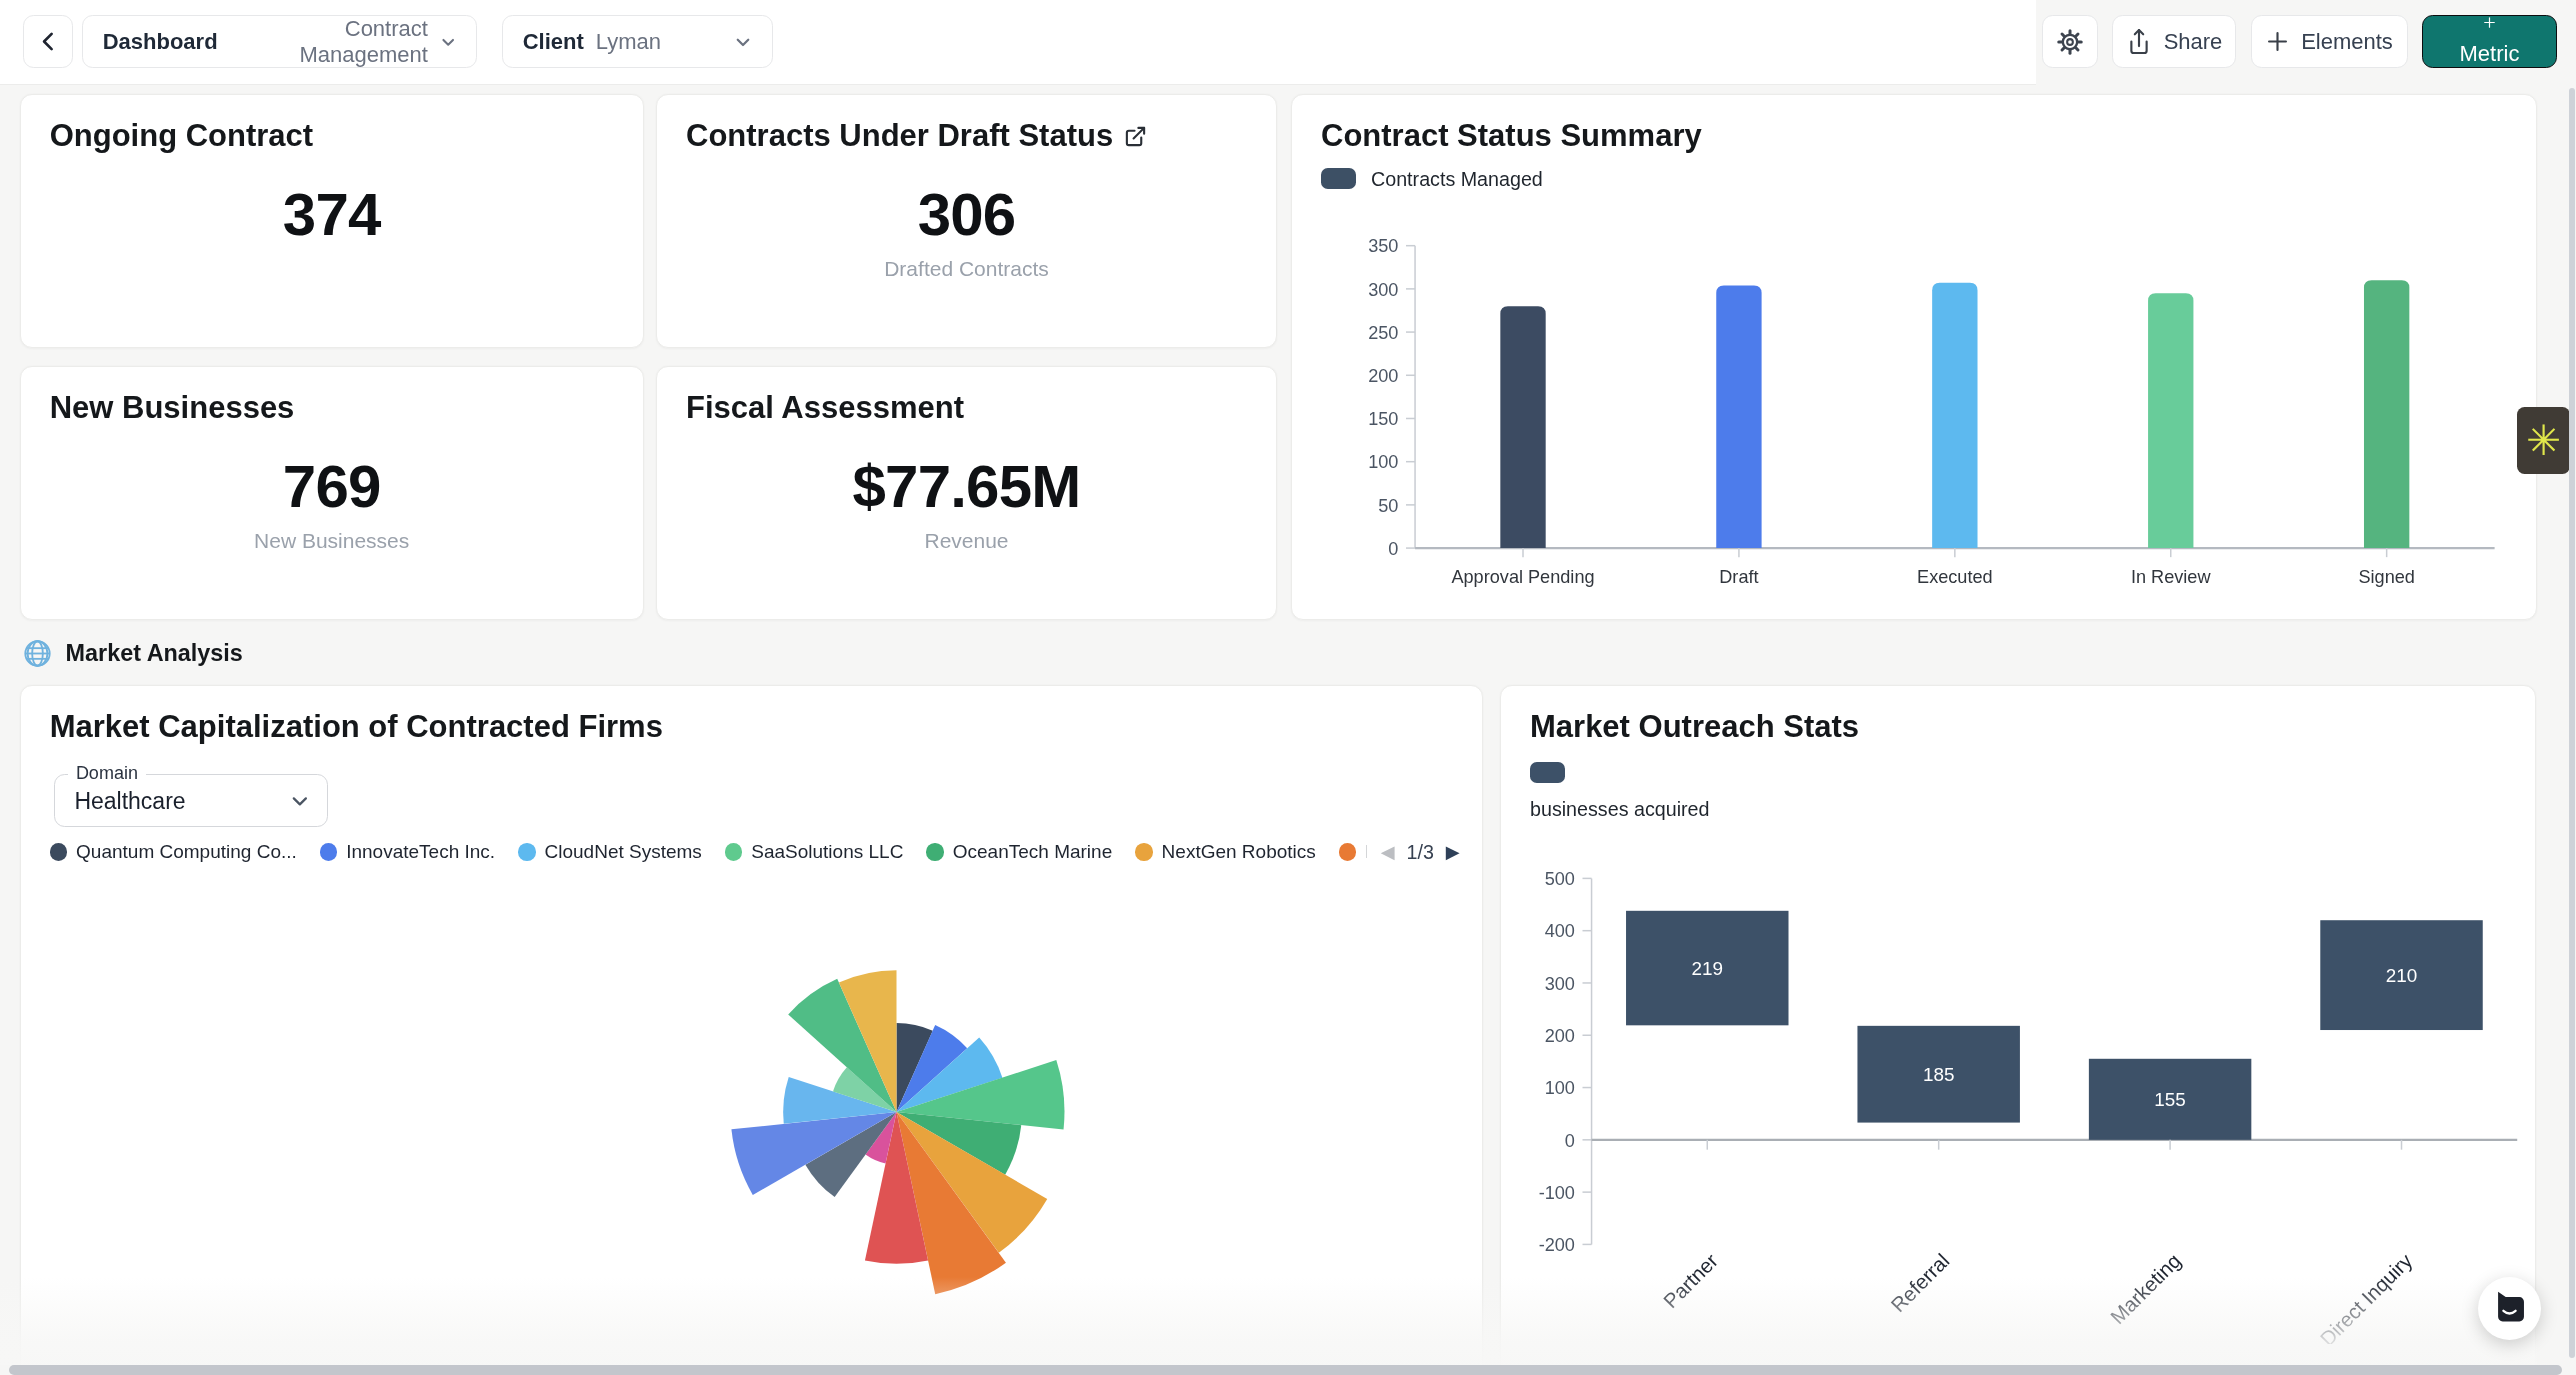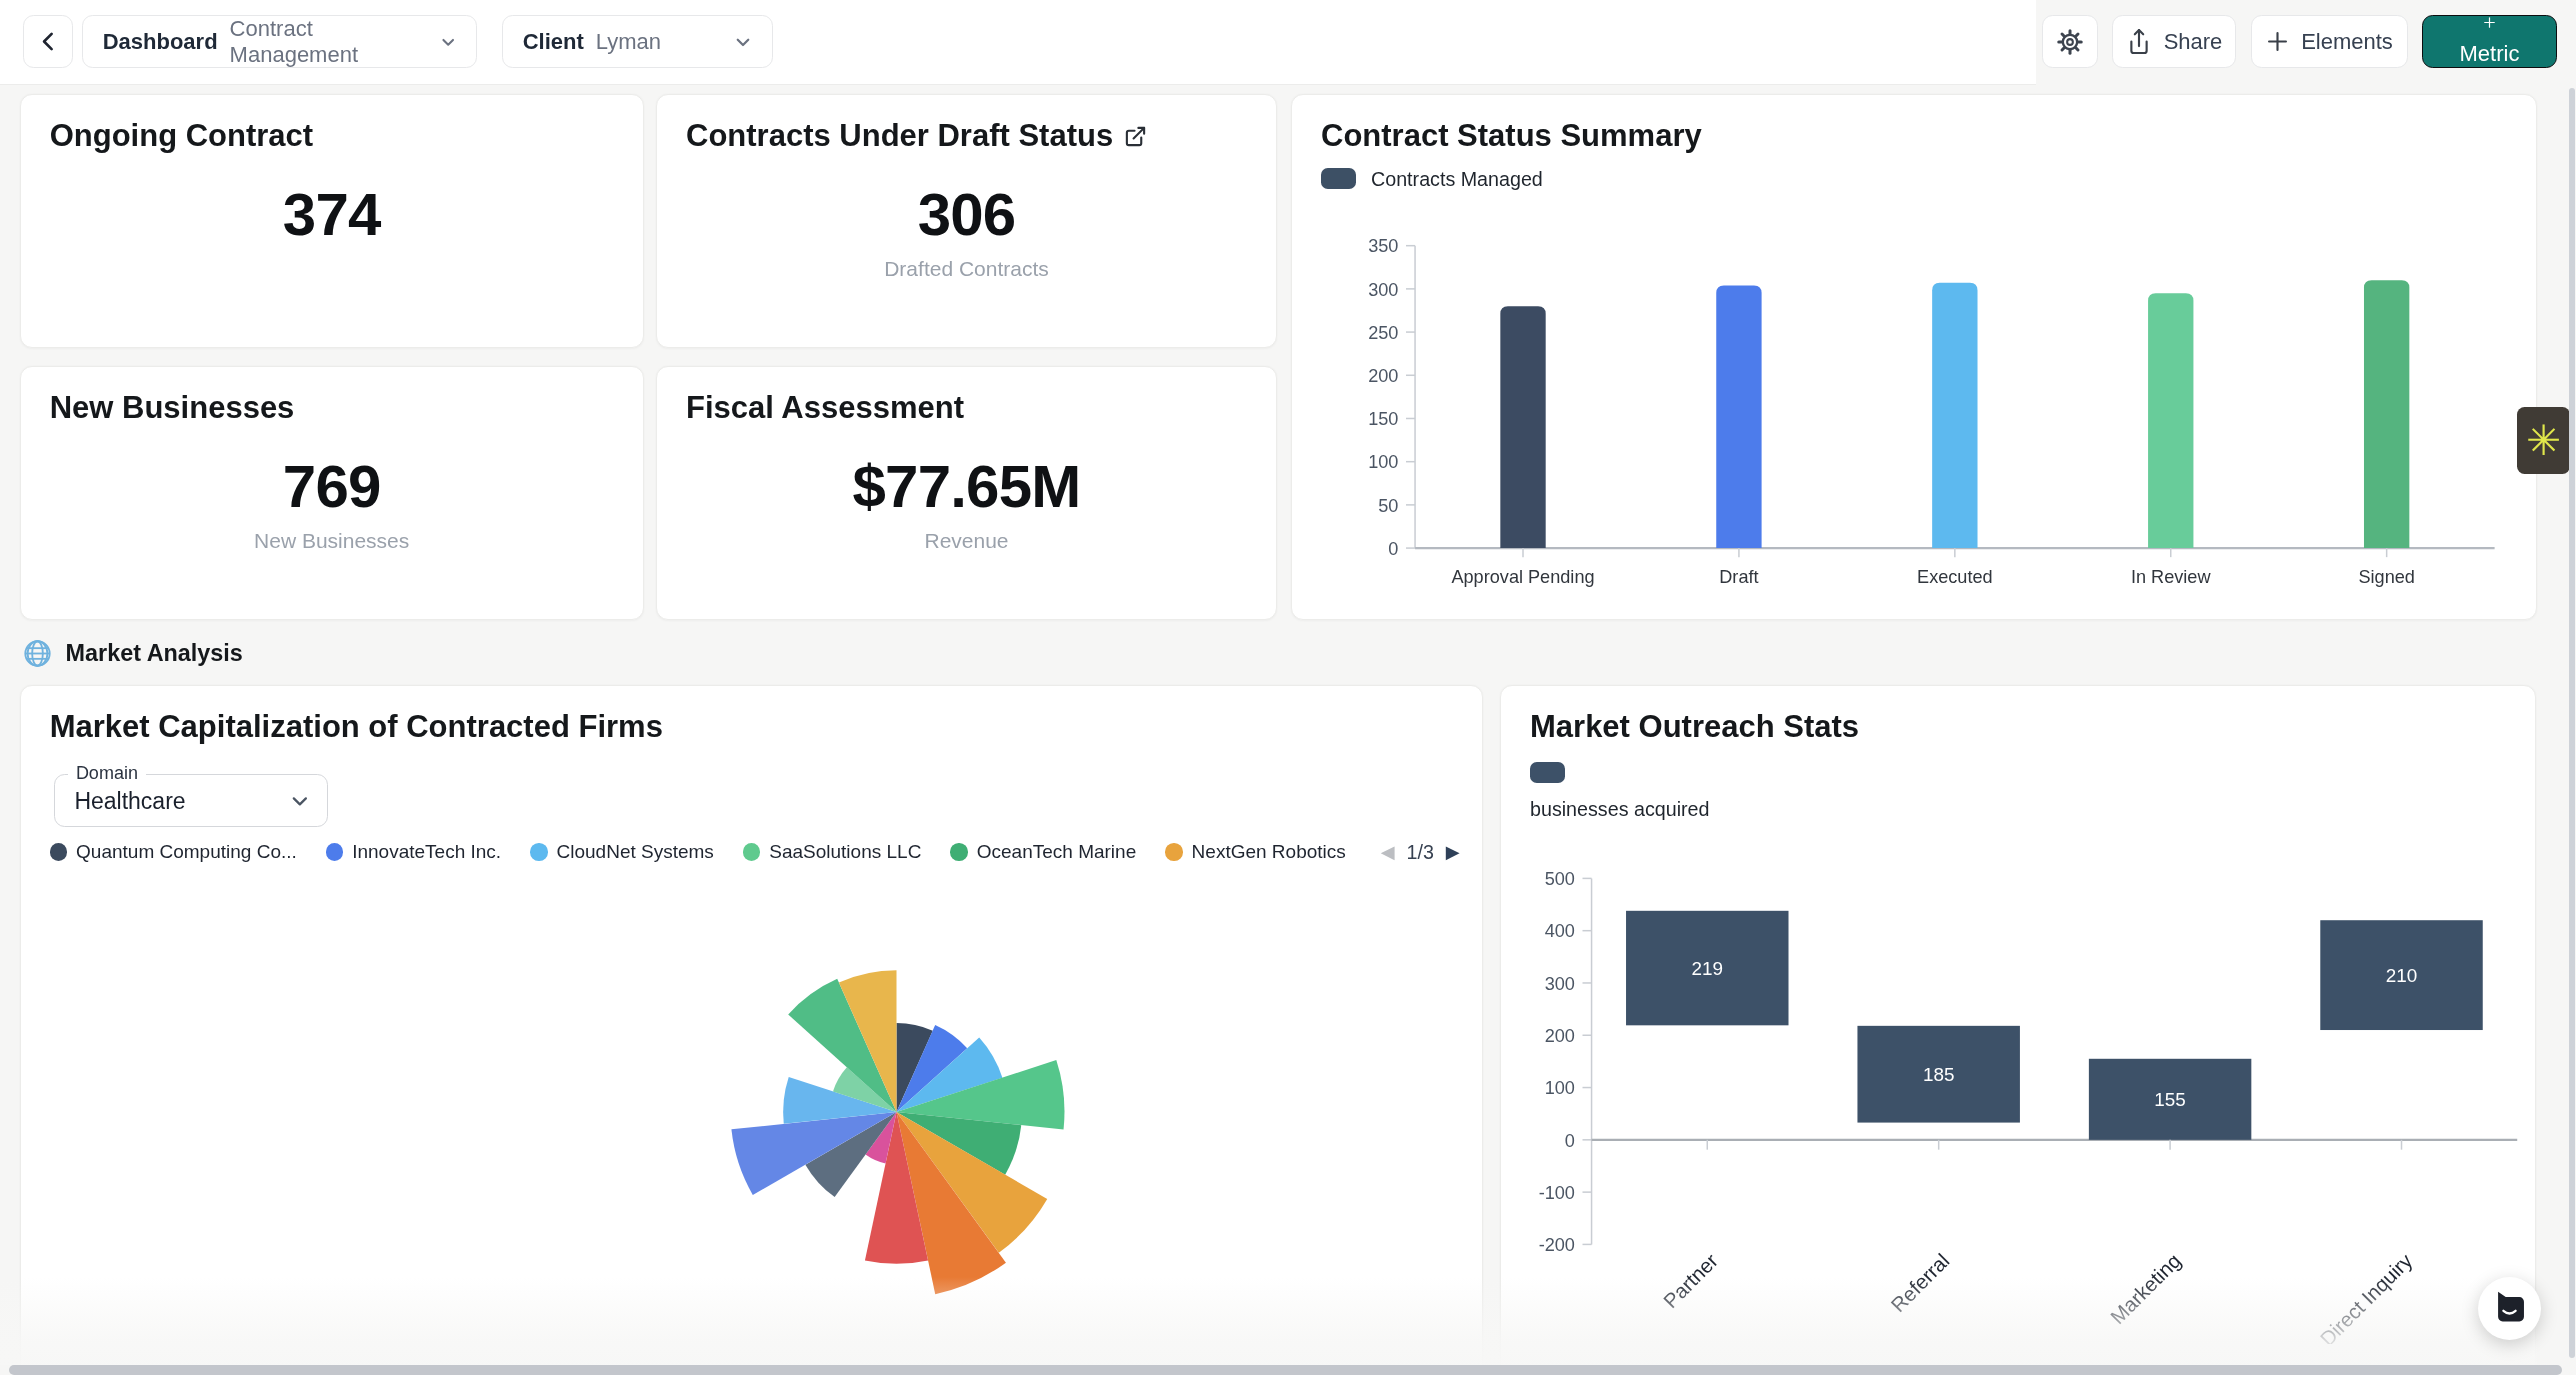--- a/index.html
+++ b/index.html
@@ -1,20 +1,20 @@
 <!DOCTYPE html>
 <html style="font-size:12px"><head>
 <meta charset="utf-8">
 <style>
   * { margin:0; padding:0; box-sizing:border-box; }
   html,body { width:2576px; height:1376px; overflow:hidden; }
   body { background:#f6f6f5; font-family:"Liberation Sans", sans-serif; color:#15181d; position:relative; }
 
   
-  .topbar { position:absolute; left:0; top:0; width:2036px; height:85px; background:#ffffff; border-bottom:1.5px solid #ececeb; z-index:4; }
+  .topbar { position:absolute; left:0; top:0; width:2036px; height:85px; background:#ffffff; border-bottom:1.5px solid #ececeb; z-index:4;text-align:right; }
   .tb-btn { position:absolute; top:15px; height:53px; background:#fff; border:1.5px solid #e7e8ea; border-radius:10.6px;
             display:flex; align-items:center; justify-content:center; gap:12px; font-size:22px; color:#374151; cursor:pointer; }
   .tb-select { justify-content:flex-start; padding:0 19.7px; }
   .tb-select .lbl { font-weight:700; color:#1f2937; }
   .tb-select .val { color:#6b7280; }
   .tb-select .chev { margin-left:auto; }
   #back-btn { left:23px; width:50px; }
   #dashboard-select { left:82px; width:395px; }
   #client-select { left:502px; width:271px; }
   #settings-btn { left:2042px; width:56px; }
@@ -46,21 +46,21 @@
   .section-header { position:absolute; left:23px; top:639px; display:flex; align-items:center; gap:13.6px; z-index:2; }
   .section-header .sh-title { font-size:23.4px; font-weight:600; color:#15181b; }
 
   
   #domain-select { position:absolute; left:33px; top:88px; width:274px; height:53px; border:1.5px solid #d5d7db; border-radius:10.6px; background:#fff; cursor:pointer; }
   #domain-select .flabel { position:absolute; left:13.6px; top:-12px; background:#fff; padding:0 7.6px; font-size:18px; color:#2b3340; }
   #domain-select .fvalue { position:absolute; left:19.7px; top:50%; transform:translateY(-50%); font-size:23px; color:#1a202c; }
   #domain-select .chev { position:absolute; right:16.6px; top:50%; transform:translateY(-50%); }
 
   #mcap-legend-row { position:absolute; left:29px; top:151px; width:1410px; height:30px; display:flex; align-items:center; }
-  #mcap-legend-items { display:flex; align-items:center; gap:29px; overflow:hidden; white-space:nowrap; flex:1; min-width:0; }
+  #mcap-legend-items { display:flex; align-items:center; gap:23px; overflow:hidden; white-space:nowrap; flex:1; min-width:0; }
   .legend-item { display:inline-flex; align-items:center; gap:9px; font-size:19px; color:#1f2530; flex:none; cursor:pointer; }
   .legend-dot { width:17.4px; height:17.4px; border-radius:50%; flex:none; }
   #mcap-pagination { display:flex; align-items:center; gap:12px; flex:none; margin-left:13.6px; font-size:19.7px; color:#374151; }
   .pg-prev { color:#bcbec2; font-size:18px; cursor:default; }
   .pg-next { color:#2e4058; font-size:18px; cursor:pointer; }
 
   #rose-chart { position:absolute; left:664px; top:207px; }
   #status-chart { position:absolute; left:7.6px; top:128px; }
   #outreach-chart { position:absolute; left:15px; top:159px; }
 

